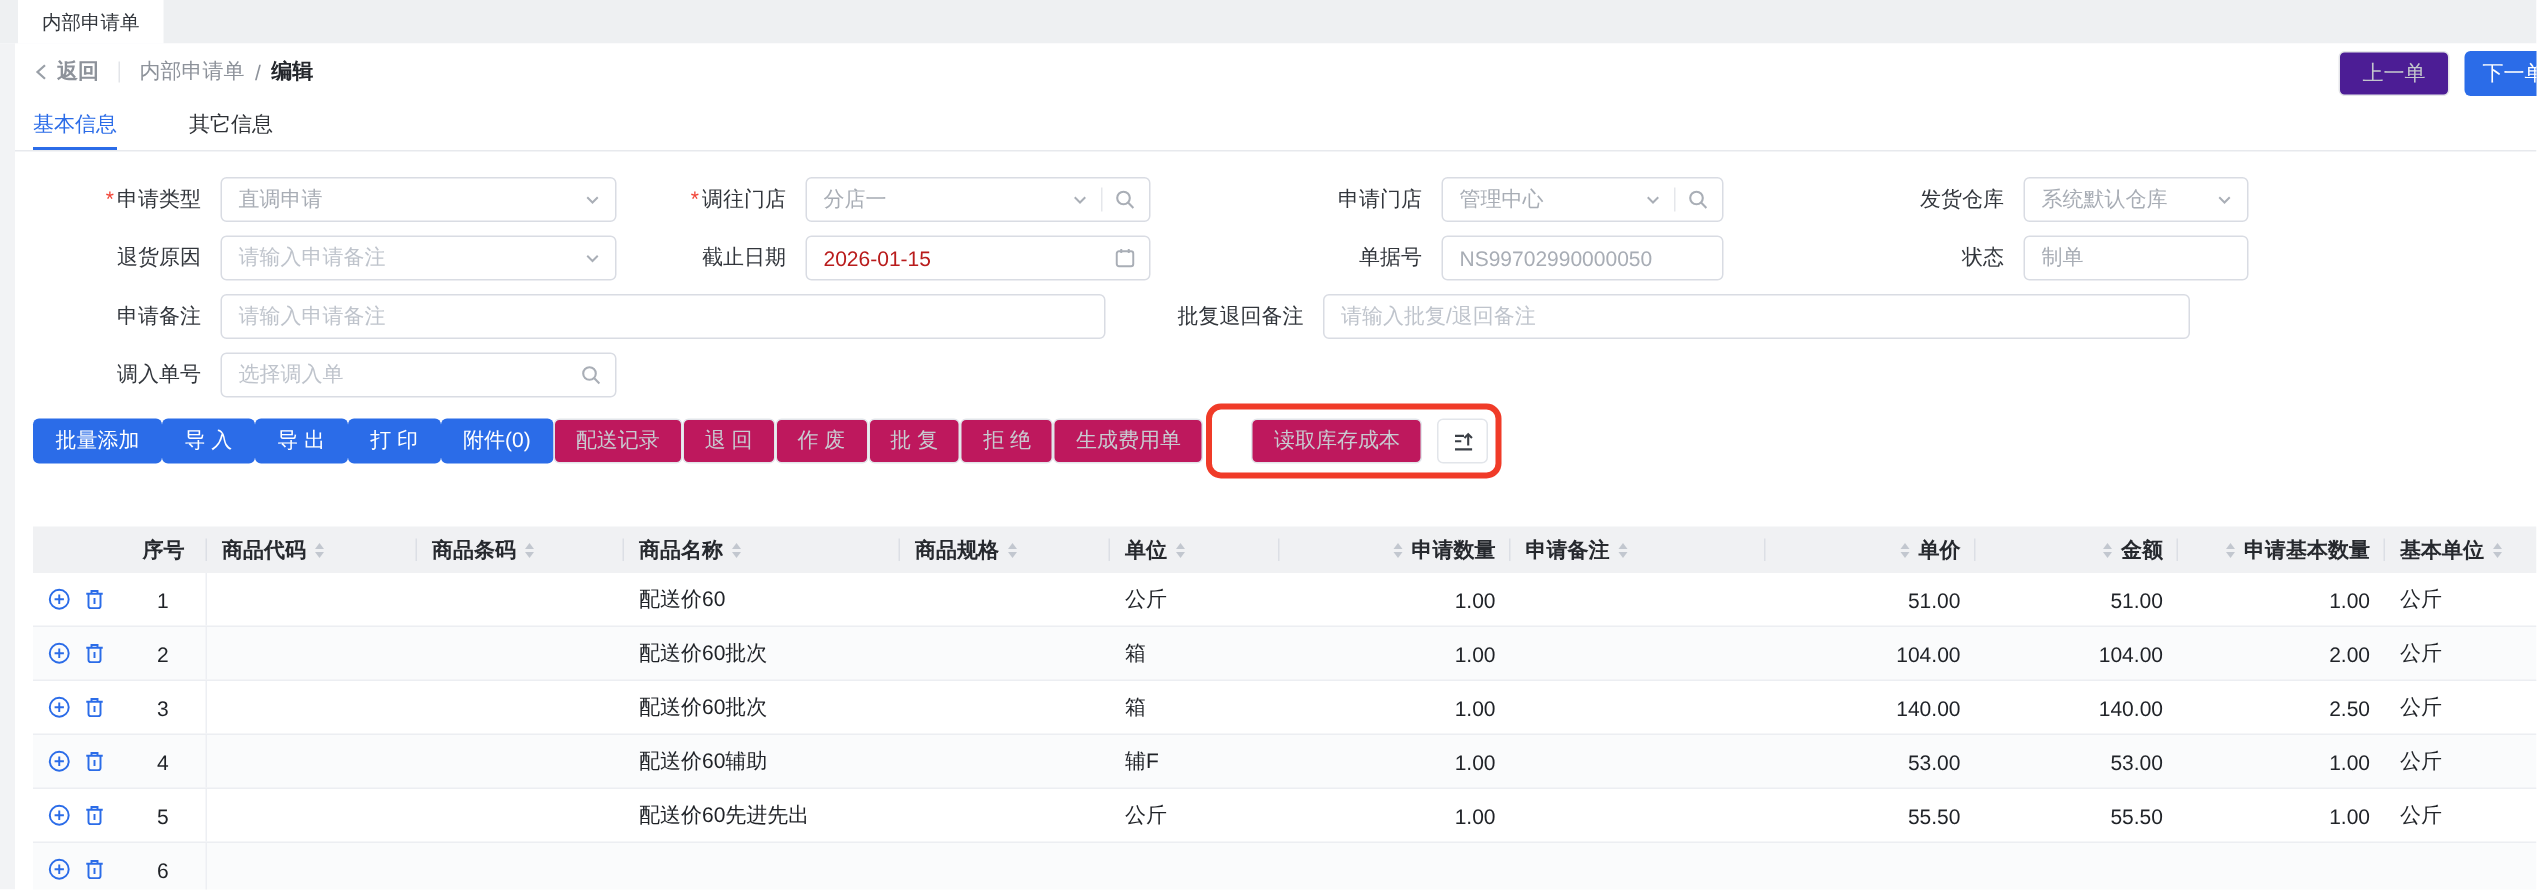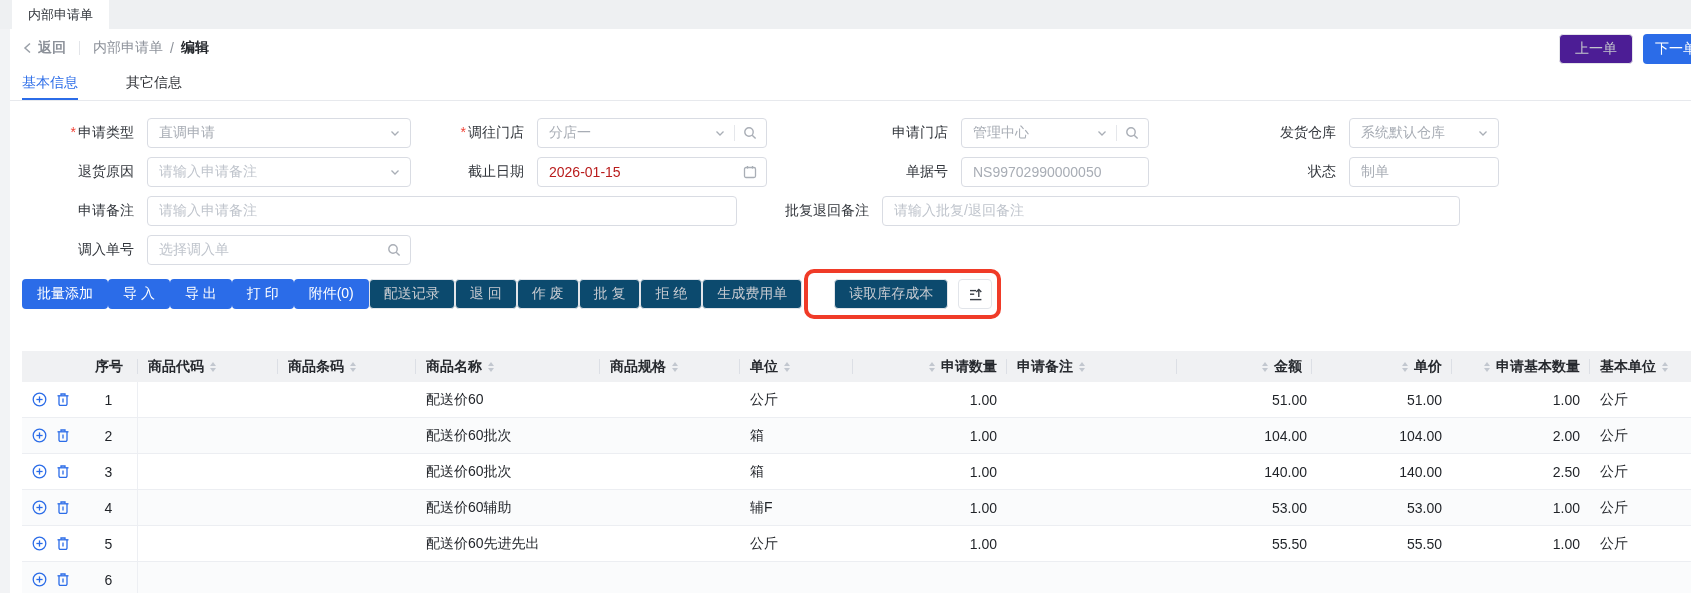--- a/index.html
+++ b/index.html
@@ -44,21 +44,21 @@
   .w-apply{width:590px}.w-approve{width:578px}
   .val{flex:1;color:#a8adb5;overflow:hidden;white-space:nowrap;}
   .val.dark{color:#b91c1c;}
   .ph{flex:1;color:#bfc4cc;overflow:hidden;white-space:nowrap;}
   .inline-vline{width:1px;height:16px;background:#e5e7eb;margin:0 8px;}
   .icn{display:flex;align-items:center;flex:none;}
 
   
   .toolbar{display:flex;align-items:center;padding-left:12px;margin-top:14px;height:30px;}
   .btn-blue{padding:0 15px;background:#2b6ce8;color:#fff;border:none;}
-  .btn-ghost{padding:0 14px;background:#0c4a6e;border:1px solid #e2e5ea;color:#c8cbd1;}
+  .btn-ghost{padding:0 14px;background:#be185d;border:1px solid #e2e5ea;color:#c8cbd1;}
   .hlwrap{position:relative;display:flex;gap:10px;align-items:center;margin-left:13px;margin-right:8px;padding-left:19px;}
   .hlbox{position:absolute;left:-11px;right:-9px;top:-10px;bottom:-10px;border:4px solid #f03b28;border-radius:10px;pointer-events:none;}
   .iconbtn{width:34px;height:30px;box-sizing:border-box;background:#fff;border:1px solid #e2e5ea;border-radius:4px;display:flex;align-items:center;justify-content:center;cursor:pointer;}
 
   
   .tbl{margin:42px 0 0 12px;}
   .thead{display:flex;align-items:center;height:31px;background:#f0f1f3;font-weight:700;color:#26292e;}
   .th{display:flex;align-items:center;height:100%;box-sizing:border-box;padding:0 10px;position:relative;white-space:nowrap;}
   .th:not(.noline)::after{content:"";position:absolute;right:0;top:8px;bottom:8px;width:1px;background:#dcdfe5;}
   .trow{display:flex;align-items:center;height:35px;border-bottom:1px solid #eceef2;color:#1f2227;}
@@ -304,33 +304,33 @@
           </span>
           <span>申请数量</span>
         </div>
       <div class="th c-rem">
           <span>申请备注</span>
           <span class="sort after">
             <i class="up"></i>
             <i class="dn"></i>
           </span>
         </div>
+      <div class="th c-price">
+          <span class="sort before">
+            <i class="up"></i>
+            <i class="dn"></i>
+          </span>
+          <span>单价</span>
+        </div>
       <div class="th c-amt">
           <span class="sort before">
             <i class="up"></i>
             <i class="dn"></i>
           </span>
           <span>金额</span>
-        </div>
-      <div class="th c-price">
-          <span class="sort before">
-            <i class="up"></i>
-            <i class="dn"></i>
-          </span>
-          <span>单价</span>
         </div>
       <div class="th c-bqty">
           <span class="sort before">
             <i class="up"></i>
             <i class="dn"></i>
           </span>
           <span>申请基本数量</span>
         </div>
       <div class="th c-bunit noline">
           <span>基本单位</span>

